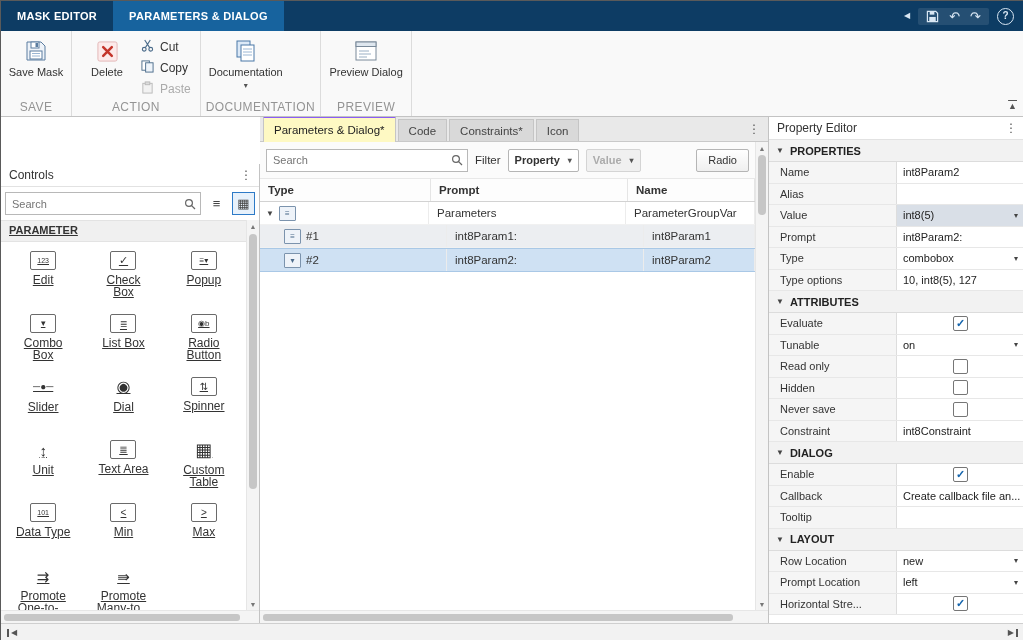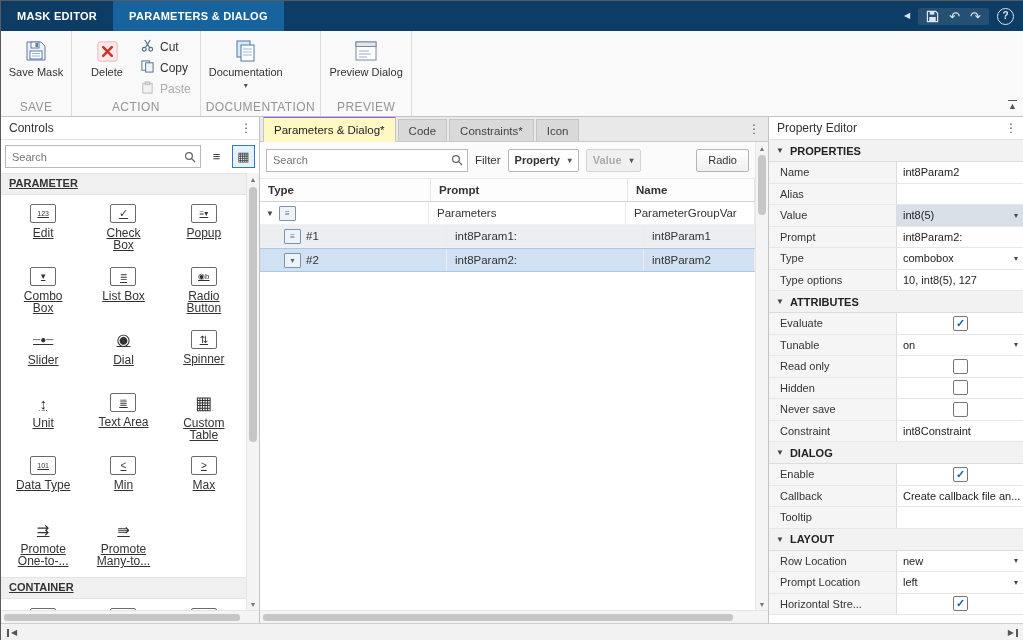--- a/index.html
+++ b/index.html
@@ -27,21 +27,21 @@
   .rbtn-small.disabled{color:#ababab;}
   .drop-caret{font-size:8px;color:#555;}
   .ribbon-collapse{position:absolute;right:7px;bottom:5px;color:#555;font-size:9px;text-decoration:overline;cursor:pointer;}
 
   
   .main{flex:1;display:flex;min-height:0;}
   .panel-header{height:22px;min-height:22px;display:flex;align-items:center;padding:0 7px 0 8px;border-bottom:1px solid #e2e2e2;font-size:12px;color:#333;background:#fff;}
   .dots{margin-left:auto;color:#555;font-size:12px;cursor:pointer;line-height:1;}
 
   
-  .controls-panel{width:258px;min-width:258px;border-right:1px solid #c3c3c3;display:flex;flex-direction:column;background:#fff;}
+  .controls-panel{width:258px;min-width:258px;border-right:1px solid #c3c3c3;display:flex;flex-direction:column;background:#fff;margin-top:47px;}
   .search-row{display:flex;align-items:center;gap:4px;padding:3px 4px;min-height:27px;}
   .search-box{flex:1;display:flex;align-items:center;border:1px solid #b8b8b8;background:#fff;height:21px;padding:0 4px;min-width:0;}
   .search-box input{flex:1;border:0;outline:0;font:11px "Liberation Sans",sans-serif;color:#333;min-width:0;background:transparent;}
   .sicon svg{display:block;}
   .view-btn{width:21px;height:21px;display:flex;align-items:center;justify-content:center;font-size:13px;color:#444;border:1px solid transparent;cursor:pointer;}
   .view-btn.active{border-color:#2d7ac7;background:#e7f1fb;}
   .controls-body{flex:1;display:flex;min-height:0;}
   .controls-scroll{flex:1;overflow:hidden;display:flex;flex-direction:column;min-width:0;text-decoration:underline;}
   .section-header{background:#f0f0f0;border-top:1px solid #e3e3e3;border-bottom:1px solid #e3e3e3;font-size:11px;font-weight:bold;color:#333;padding:3px 8px;min-height:14px;}
   .ctl-grid{display:grid;grid-template-columns:repeat(3,1fr);grid-auto-rows:63px;padding:2px 2px;}

